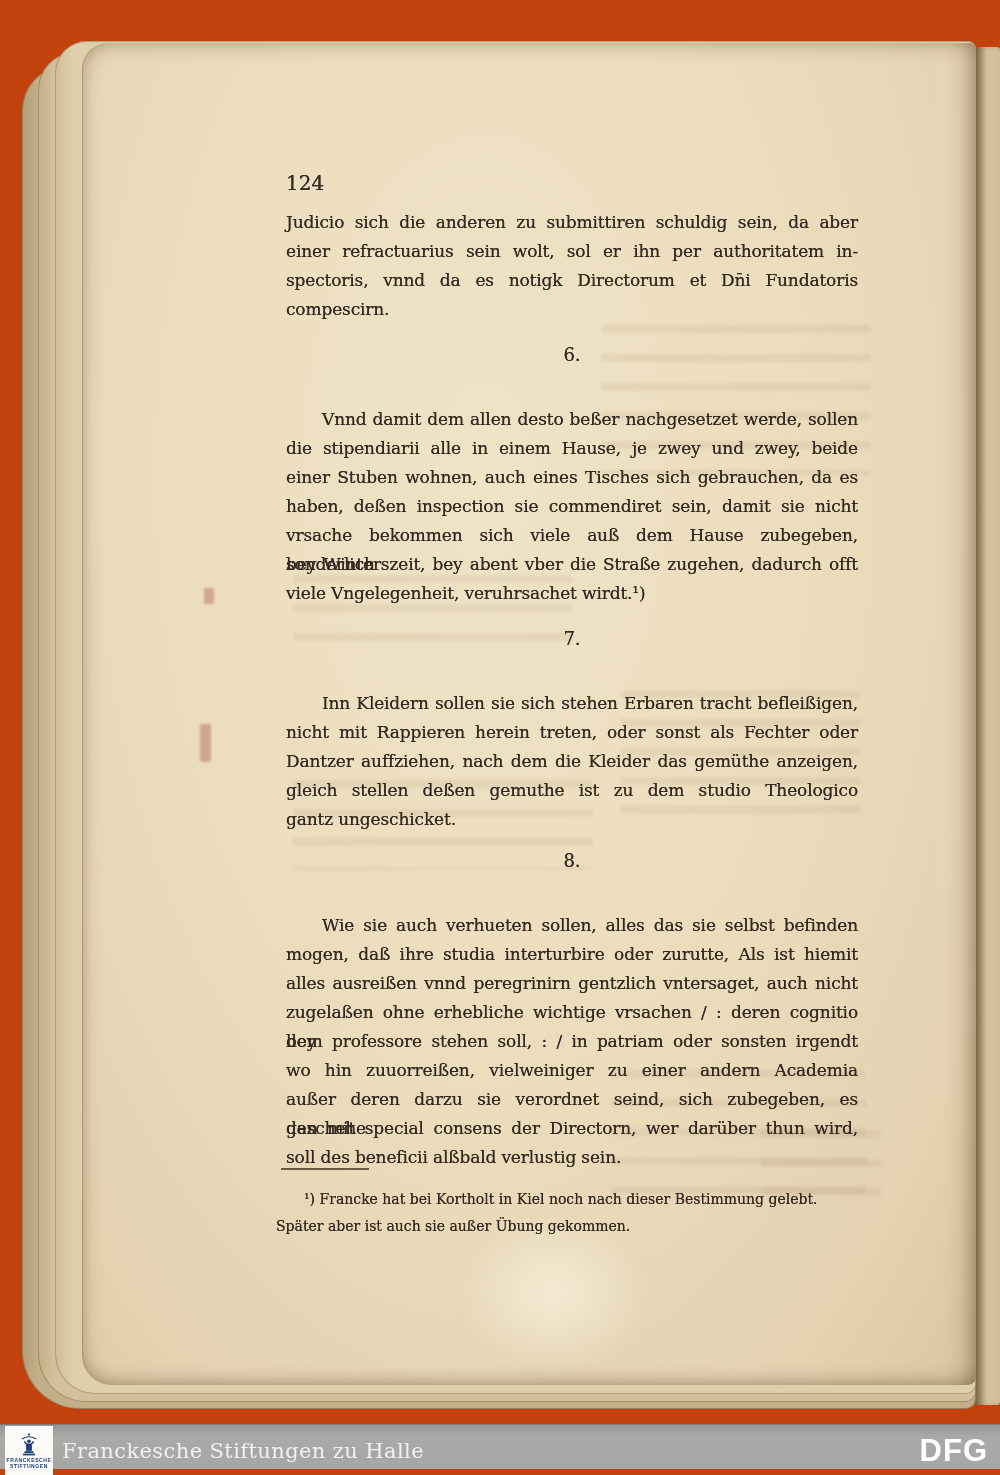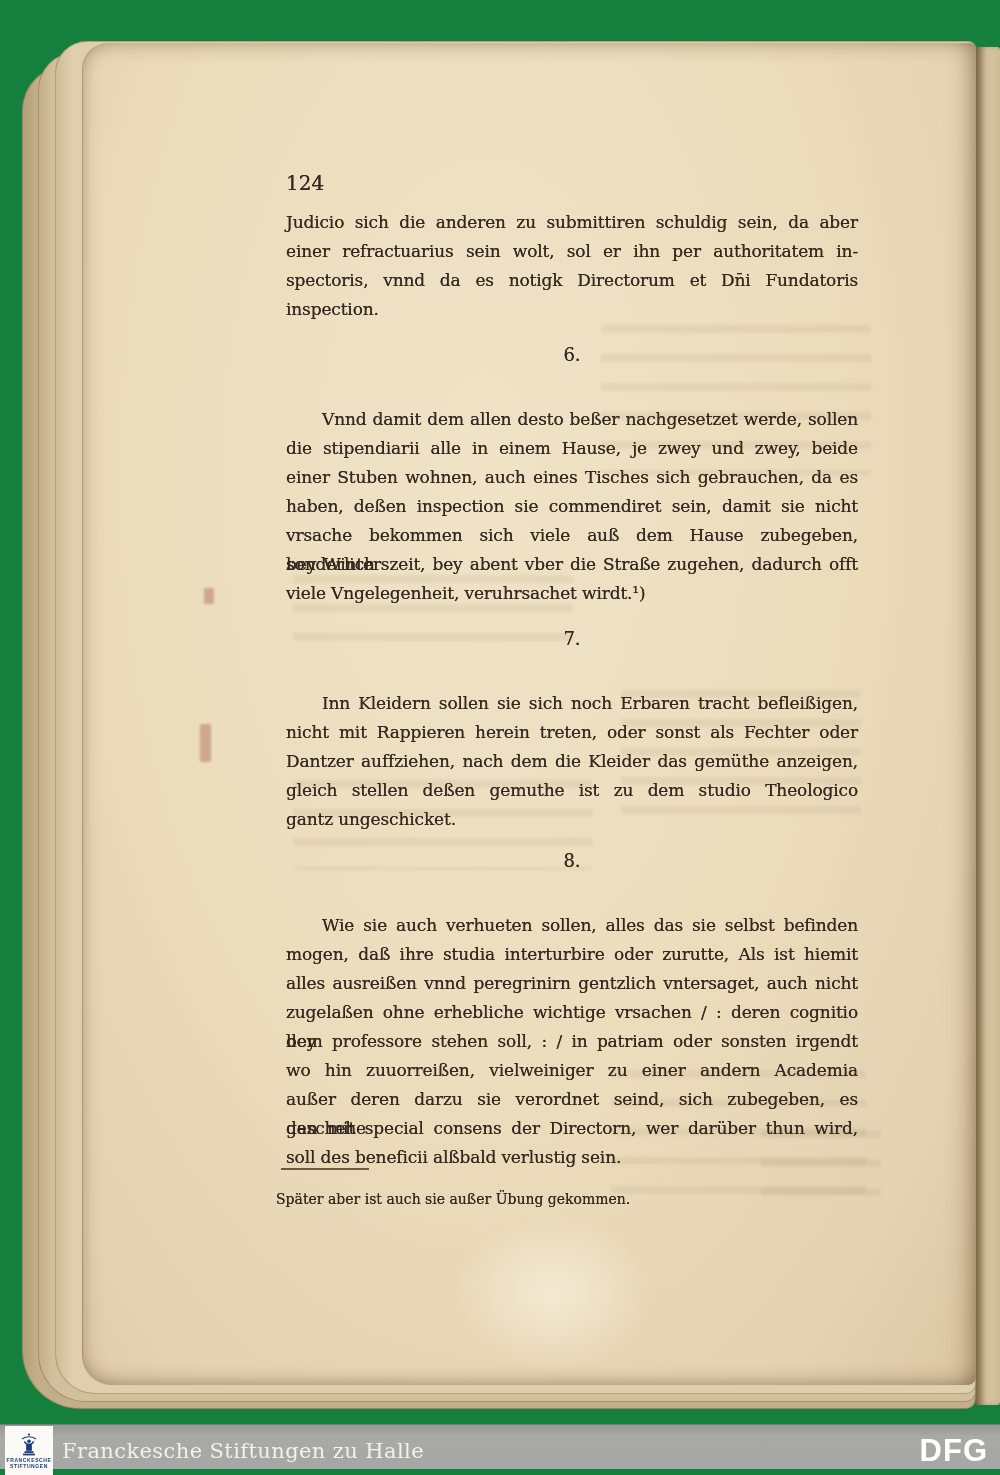--- a/index.html
+++ b/index.html
@@ -1,16 +1,16 @@
 <!DOCTYPE html>
 <html><head>
 <meta charset="utf-8">
 <style>
   html,body{margin:0;padding:0;background:#000;}
-  .stage{position:relative;width:1000px;height:1475px;background:#15803d;overflow:hidden;
+  .stage{position:relative;width:1000px;height:1475px;background:#c2410c;overflow:hidden;
          font-family:"DejaVu Serif",serif;}
   
   .pglayer{position:absolute;box-sizing:border-box;}
   .pg4{left:22px;top:66px;width:954px;height:1343px;background:linear-gradient(90deg,#b4a078 0,#c2ae87 14px);
        border:1px solid rgba(110,88,56,.5);border-radius:44px 8px 10px 58px;}
   .pg3{left:38px;top:52px;width:938px;height:1350px;background:linear-gradient(90deg,#c3b089 0,#d2c09c 14px);
        border:1px solid rgba(110,88,56,.45);border-radius:38px 8px 10px 48px;}
   .pg2{left:55px;top:41px;width:921px;height:1353px;background:linear-gradient(90deg,#d0bd96 0,#e0cfac 16px);
        border:1px solid rgba(110,88,56,.4);border-radius:32px 8px 10px 40px;}
   .pgmain{left:82px;top:43px;width:894px;height:1342px;
@@ -82,37 +82,37 @@
     <div class="mark" style="left:121px;top:545px;width:10px;height:16px;"></div>
     <div class="mark" style="left:117px;top:681px;width:11px;height:38px;"></div>
 
     <div class="textcol">
       <div class="pageno">124</div>
 
       <div>
         <div class="tl j">Judicio sich die anderen zu submittiren schuldig sein, da aber</div>
         <div class="tl j">einer refractuarius sein wolt, sol er ihn per authoritatem in-</div>
         <div class="tl j">spectoris, vnnd da es notigk Directorum et Dn̄i Fundatoris</div>
-        <div class="tl">inspection.</div>
+        <div class="tl">compescirn.</div>
       </div>
 
       <div class="hd">6.</div>
       <div>
         <div class="tl j ind">Vnnd damit dem allen desto beßer nachgesetzet werde, sollen</div>
         <div class="tl j">die stipendiarii alle in einem Hause, je zwey und zwey, beide</div>
         <div class="tl j">einer Stuben wohnen, auch eines Tisches sich gebrauchen, da es</div>
         <div class="tl j">haben, deßen inspection sie commendiret sein, damit sie nicht</div>
         <div class="tl j">vrsache bekommen sich viele auß dem Hause zubegeben, sonderlich</div>
         <div class="tl j">bey Winterszeit, bey abent vber die Straße zugehen, dadurch offt</div>
         <div class="tl">viele Vngelegenheit, veruhrsachet wirdt.¹)</div>
       </div>
 
       <div class="hd">7.</div>
       <div>
-        <div class="tl j ind">Inn Kleidern sollen sie sich noch Erbaren tracht befleißigen,</div>
+        <div class="tl j ind">Inn Kleidern sollen sie sich stehen Erbaren tracht befleißigen,</div>
         <div class="tl j">nicht mit Rappieren herein treten, oder sonst als Fechter oder</div>
         <div class="tl j">Dantzer auffziehen, nach dem die Kleider das gemüthe anzeigen,</div>
         <div class="tl j">gleich stellen deßen gemuthe ist zu dem studio Theologico</div>
         <div class="tl">gantz ungeschicket.</div>
       </div>
 
       <div class="hd hd8">8.</div>
       <div>
         <div class="tl j ind">Wie sie auch verhueten sollen, alles das sie selbst befinden</div>
         <div class="tl j">mogen, daß ihre studia interturbire oder zurutte, Als ist hiemit</div>
@@ -120,20 +120,21 @@
         <div class="tl j">zugelaßen ohne erhebliche wichtige vrsachen / : deren cognitio bey</div>
         <div class="tl j">dem professore stehen soll, : / in patriam oder sonsten irgendt</div>
         <div class="tl j">wo hin zuuorreißen, vielweiniger zu einer andern Academia</div>
         <div class="tl j">außer deren darzu sie verordnet seind, sich zubegeben, es geschehe</div>
         <div class="tl j">dan mit special consens der Directorn, wer darüber thun wird,</div>
         <div class="tl">soll des beneficii alßbald verlustig sein.</div>
       </div>
 
       <div class="fnrule"></div>
       <div>
+        <div class="fn fnind">¹) Francke hat bei Kortholt in Kiel noch nach dieser Bestimmung gelebt.</div>
         <div class="fn">Später aber ist auch sie außer Übung gekommen.</div>
       </div>
     </div>
   </div>
 
   <div class="footer">
     <div class="logobox">
       <svg width="22" height="24" viewBox="0 0 22 24">
         <g fill="#1c3f7a" stroke="#1c3f7a">
           <circle cx="11" cy="1.6" r="1.1" stroke="none"></circle>

